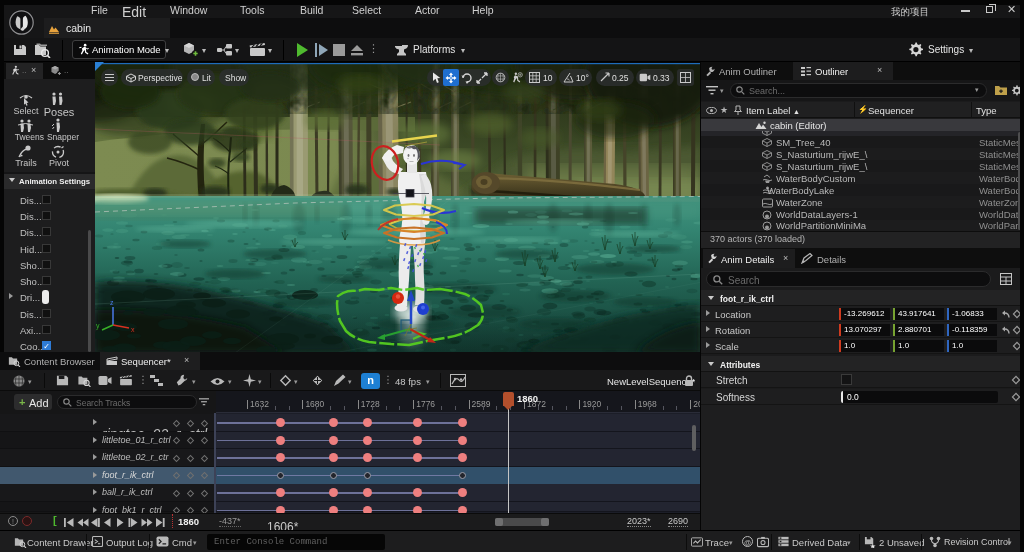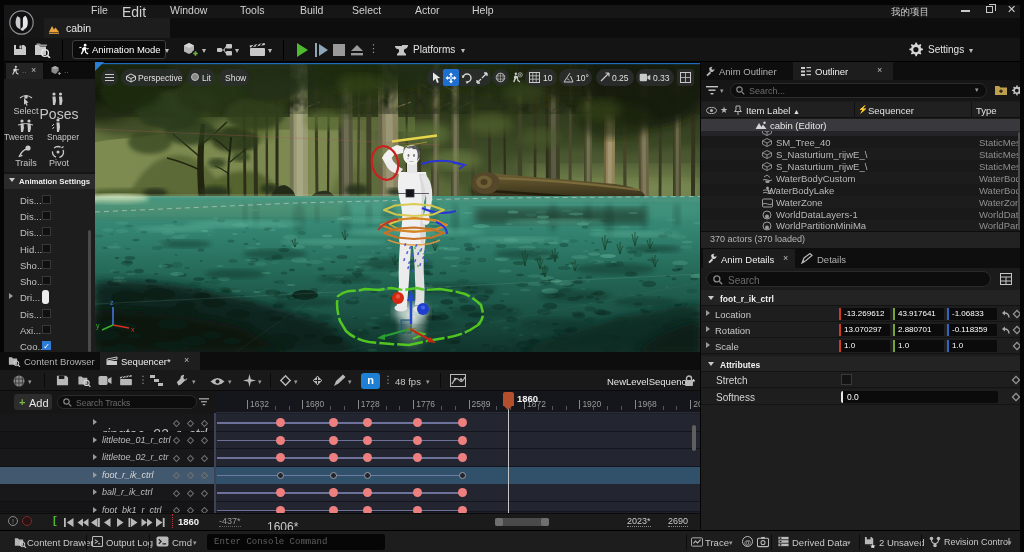--- a/index.html
+++ b/index.html
@@ -166,22 +166,22 @@
     <circle cx="10" cy="3" r="2.6"></circle>
     <path d="M1,12 Q4,5 9,4" stroke="#c9c9c9" stroke-width="1.3" fill="none"></path>
     <path d="M1,12 L5,11 L3.4,9.4 Z"></path>
   </svg>
   <svg class="ab" style="left:47px;top:83px;" width="14" height="14" viewBox="0 0 14 14">
     <circle cx="7" cy="7" r="5.5" fill="none" stroke="#c9c9c9" stroke-width="1.3" stroke-dasharray="7 3.5"></circle>
     <circle cx="7" cy="7" r="1.5" fill="#c9c9c9"></circle>
     <path d="M10.5,3 L12.5,1.5" stroke="#c9c9c9" stroke-width="1.2"></path>
   </svg>
   <div class="ab" style="left:0;top:44px;width:44px;text-align:center;color:#c5c5c5;font-size:9px;">Select</div>
-  <div class="ab" style="left:34px;top:44px;width:42px;text-align:center;color:#c5c5c5;font-size:14px;">Poses</div>
-  <div class="ab" style="left:0;top:70px;width:40px;text-align:left;color:#c5c5c5;font-size:8.5px;">Tweens</div>
+  <div class="ab" style="left:34px;top:44px;width:42px;text-align:center;color:#c5c5c5;font-size:11px;">Poses</div>
+  <div class="ab" style="left:0;top:70px;width:40px;text-align:right;color:#c5c5c5;font-size:8.5px;">Tweens</div>
   <div class="ab" style="left:36px;top:70px;width:46px;text-align:center;color:#c5c5c5;font-size:8.5px;">Snapper</div>
   <div class="ab" style="left:0;top:96px;width:44px;text-align:center;color:#c5c5c5;font-size:9px;">Trails</div>
   <div class="ab" style="left:34px;top:96px;width:42px;text-align:center;color:#c5c5c5;font-size:9px;">Pivot</div>
 
   <div class="ab" style="left:0;top:112px;width:91px;height:15px;background:#2a2a2b;"></div>
   <div class="ab" style="left:5px;top:116px;width:0;height:0;border-top:4px solid #c9c9c9;border-left:3.5px solid transparent;border-right:3.5px solid transparent;"></div>
   <div class="ab" style="left:15px;top:115px;color:#efefef;font-size:7.8px;font-weight:bold;white-space:nowrap;">Animation Settings</div>
 
   <div class="ab" style="left:0;top:127px;width:91px;height:164px;background:#1d1d1e;"></div>
   <div class="ab" style="left:16px;top:133px;color:#c0c0c0;font-size:9.5px;">Dis...</div>

